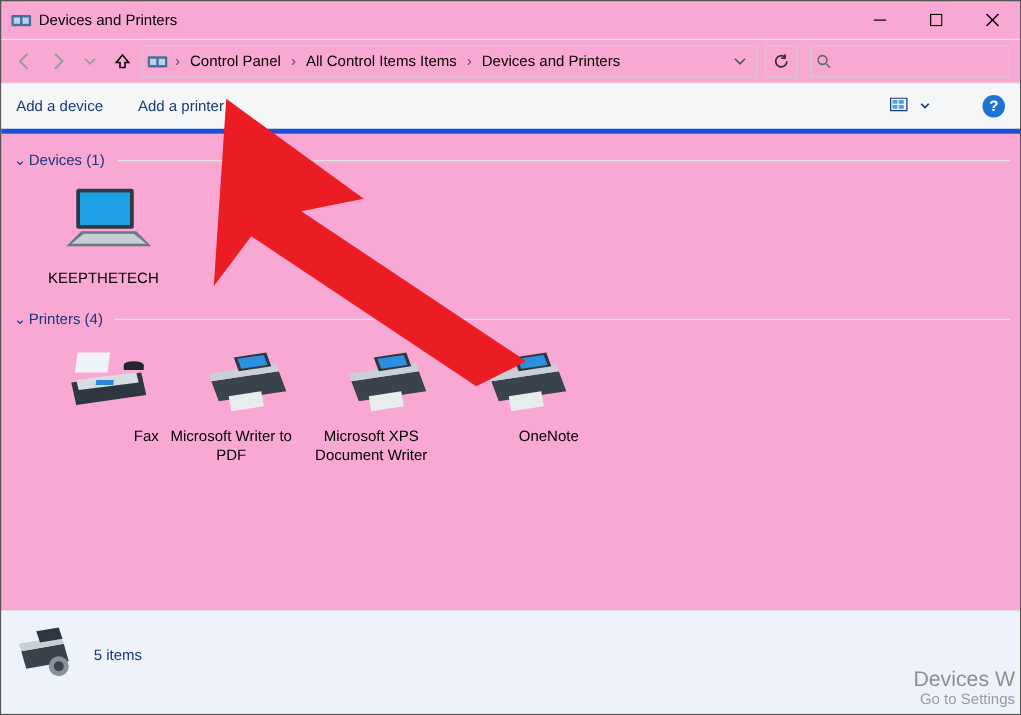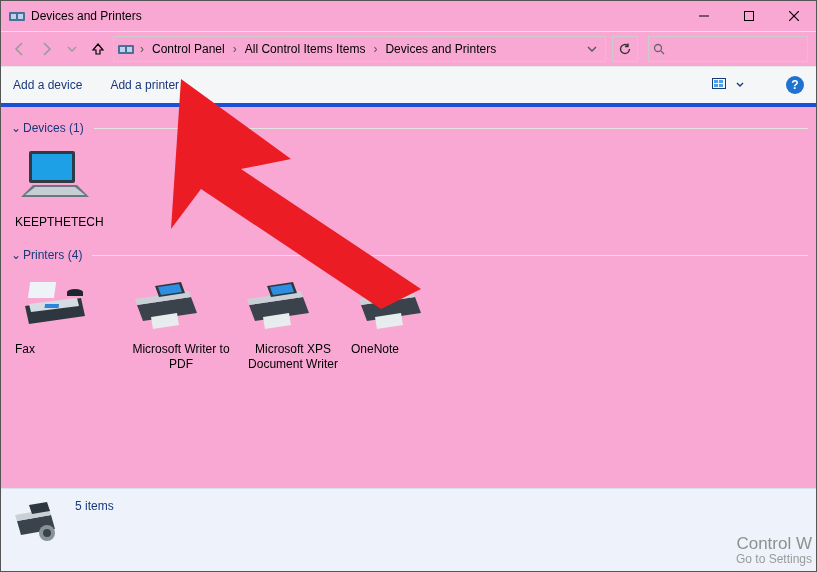--- a/index.html
+++ b/index.html
@@ -29,27 +29,27 @@
   .cmdbar .cmd{color:#18397a}
   .cmdbar .grow{flex:1}
   .view-dd{display:flex;align-items:center;gap:2px;color:#18397a}
   .help-btn{width:18px;height:18px;background:#1e73d2;border-radius:50%;color:#fff;display:flex;align-items:center;justify-content:center;font-weight:bold;margin-left:14px}
   
   .content{flex:1;overflow:auto;padding:6px 8px 0 8px}
   .group-header{display:flex;align-items:center;color:#18397a;font-size:12px;margin:8px 0 4px 0}
   .group-header .chev{width:14px;text-align:center}
   .group-header .rule{flex:1;height:1px;background:#e3e3e3;margin-left:10px}
   .items{display:flex;flex-wrap:wrap;gap:0;margin-left:6px}
-  .item{width:112px;display:flex;flex-direction:column;align-items:flex-start;padding:6px 0 10px 0}
+  .item{width:112px;display:flex;flex-direction:column;align-items:flex-end;padding:6px 0 10px 0}
   .item .icon-wrap{width:80px;height:64px;display:flex;align-items:center;justify-content:center}
   .item .label{margin-top:6px;text-align:center;font-size:12px;line-height:1.25;max-width:108px}
   
   .statusbar{height:66px;background:#eef3fb;border-top:1px solid #d9e1ef;display:flex;align-items:flex-start;padding:8px 12px;color:#18397a;position:relative}
   .statusbar .big-icon{width:48px;height:48px;margin-right:14px}
-  .statusbar .items-text{margin-top:2px}
+  .statusbar .items-text{margin-top:20px}
   .watermark{position:absolute;right:4px;bottom:4px;color:#8f8f8f;text-align:right;font-size:17px;line-height:1.15;pointer-events:none}
   .watermark .sub{font-size:12px;color:#9a9a9a}
   
   .big-arrow{position:absolute;left:130px;top:78px;pointer-events:none}
   
   svg{display:block}
 </style>
 </head>
 <body>
 
@@ -257,21 +257,21 @@
       <svg width="48" height="48" viewBox="0 0 48 48">
         <polygon points="4,24 38,18 42,32 8,38" fill="#3a434c"></polygon>
         <polygon points="4,24 38,18 36,12 2,18" fill="#c9d1d7"></polygon>
         <polygon points="16,8 34,5 37,14 19,17" fill="#2e3740"></polygon>
         <circle cx="34" cy="36" r="8" fill="#8a9299"></circle>
         <circle cx="34" cy="36" r="4" fill="#3a434c"></circle>
       </svg>
     </span>
     <span class="items-text">5 items</span>
     <div class="watermark">
-      <div>Control W</div>
+      <div>Devices W</div>
       <div class="sub">Go to Settings</div>
     </div>
   </div>
 
   <div class="big-arrow">
     <svg width="320" height="240" viewBox="0 0 320 240">
       <polygon points="50,0 160,80 110,90 290,210 250,230 70,110 40,150" fill="#ec1c24"></polygon>
     </svg>
   </div>
 

